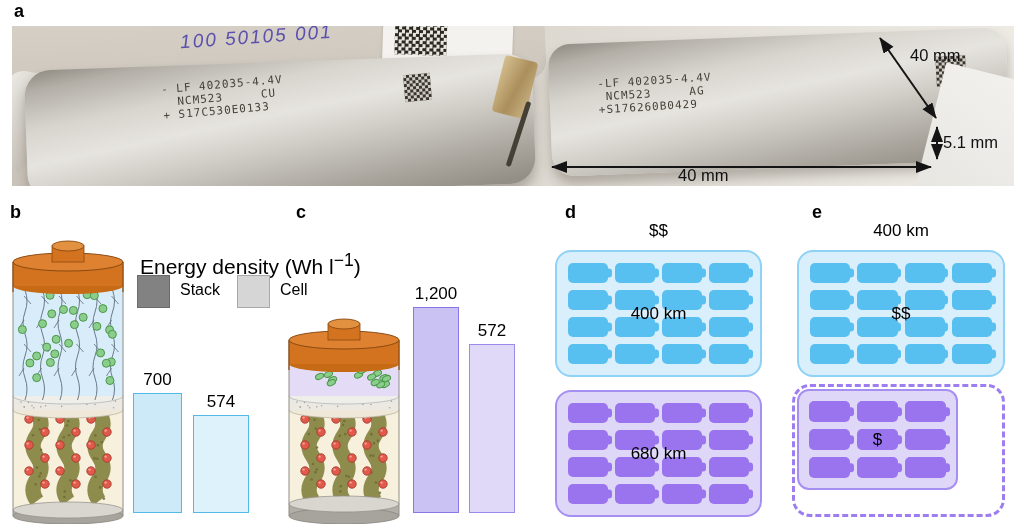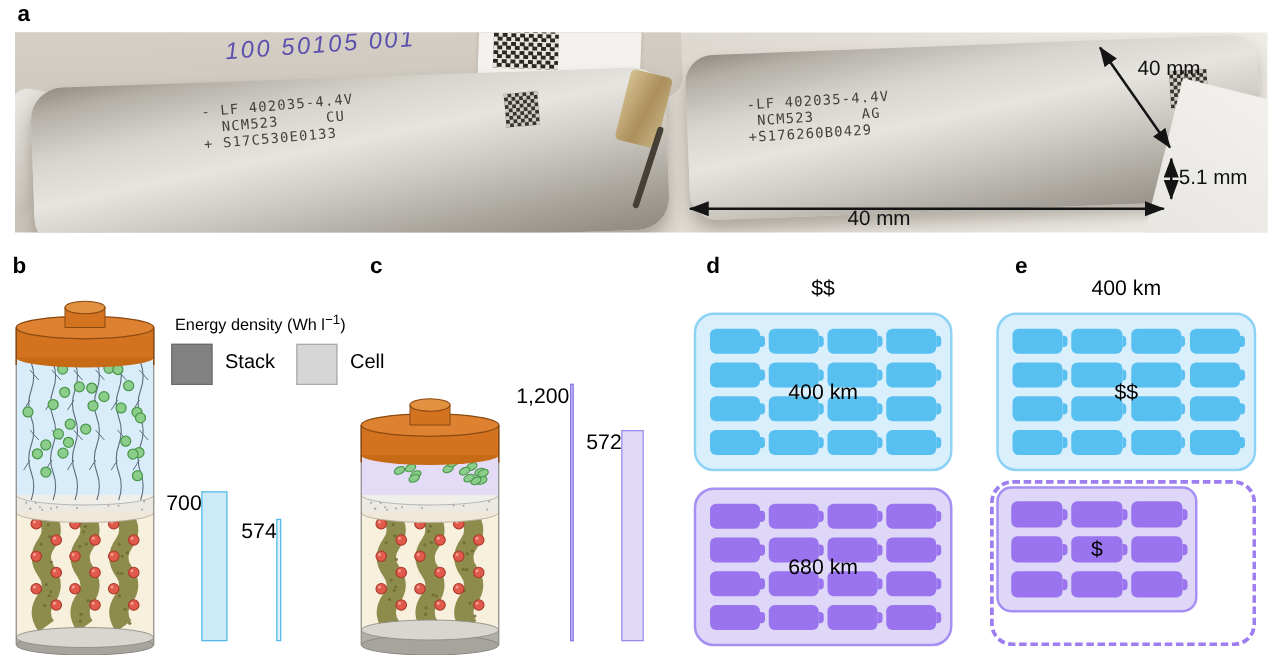--- a/index.html
+++ b/index.html
@@ -39,26 +39,26 @@
          transform:rotate(18deg);background:#453f35}
   .paper-right{position:absolute;left:915px;top:55px;width:170px;height:140px;transform:rotate(14deg);
          background:linear-gradient(200deg,#f4f3f0,#e7e5e0)}
   .handwriting{position:absolute;left:168px;top:0px;transform:rotate(-4deg);color:#5b50ad;
          font-style:italic;font-size:19px;letter-spacing:2px}
   .dim-svg{position:absolute;left:0;top:0;pointer-events:none}
   .dim-label{position:absolute;font-size:16.5px;color:#111}
 
   
   .schematic{position:absolute}
-  .legend-title{position:absolute;left:140px;top:250px;font-size:13px}
+  .legend-title{position:absolute;left:140px;top:250px;font-size:21px}
   .swatch{position:absolute;width:33px;height:33px;box-sizing:border-box}
   .swatch-stack{left:137px;top:275px;background:#828282;border:1px solid #6b6b6b}
   .swatch-cell{left:237px;top:275px;background:#d6d6d6;border:1px solid #a9a9a9}
   .legend-label{position:absolute;top:281px;font-size:16px}
-  .bar-group{position:absolute;bottom:17px;display:flex;flex-direction:row;align-items:flex-start}
+  .bar-group{position:absolute;bottom:17px;display:flex;flex-direction:column;align-items:center}
   .bar-label{font-size:17px;margin-bottom:3px}
   .bar{width:100%;box-sizing:border-box;border:1.5px solid}
   .bar-b1{background:#cdeaf8;border-color:#54b9e8}
   .bar-b2{background:#def2fb;border-color:#54b9e8}
   .bar-c1{background:#c9c2f3;border-color:#8577e6}
   .bar-c2{background:#e0d9f8;border-color:#9a8cec}
 
   
   .annotation{position:absolute;top:221px;text-align:center;font-size:17px}
   .pack{position:absolute;border-radius:16px;box-sizing:border-box}
@@ -295,21 +295,21 @@
 <div class="legend-title"><span>Energy density (Wh l</span><sup>−1</sup><span>)</span></div>
 <div class="swatch swatch-stack"></div>
 <div class="legend-label" style="left:180px">Stack</div>
 <div class="swatch swatch-cell"></div>
 <div class="legend-label" style="left:280px">Cell</div>
 
 <div class="bar-group" style="left:133px;width:49px">
   <div class="bar-label">700</div>
   <div class="bar bar-b1" style="height: 120px;"></div>
 </div>
-<div class="bar-group" style="left:193px;width:32px">
+<div class="bar-group" style="left:193px;width:56px">
   <div class="bar-label">574</div>
   <div class="bar bar-b2" style="height: 98.4px;"></div>
 </div>
 
 <div class="panel-label" style="left:296px;top:203px">c</div>
 <svg class="schematic" style="left:286px;top:316px" width="116" height="208">
     <rect x="3" y="188" width="110" height="12" fill="#b2afa9"></rect>
     <ellipse cx="58" cy="200" rx="55" ry="8" fill="#a7a49e" stroke="#8a877f" stroke-width="0.8"></ellipse>
     <rect x="3" y="94" width="110" height="94" fill="#f7f0dd"></rect>
     <path d="M27,97 q8,11 0,22 q-8,11 0,22 q8,11 0,22 q-8,11 0,22" stroke="#8e8c4d" stroke-width="15" fill="none"></path>

